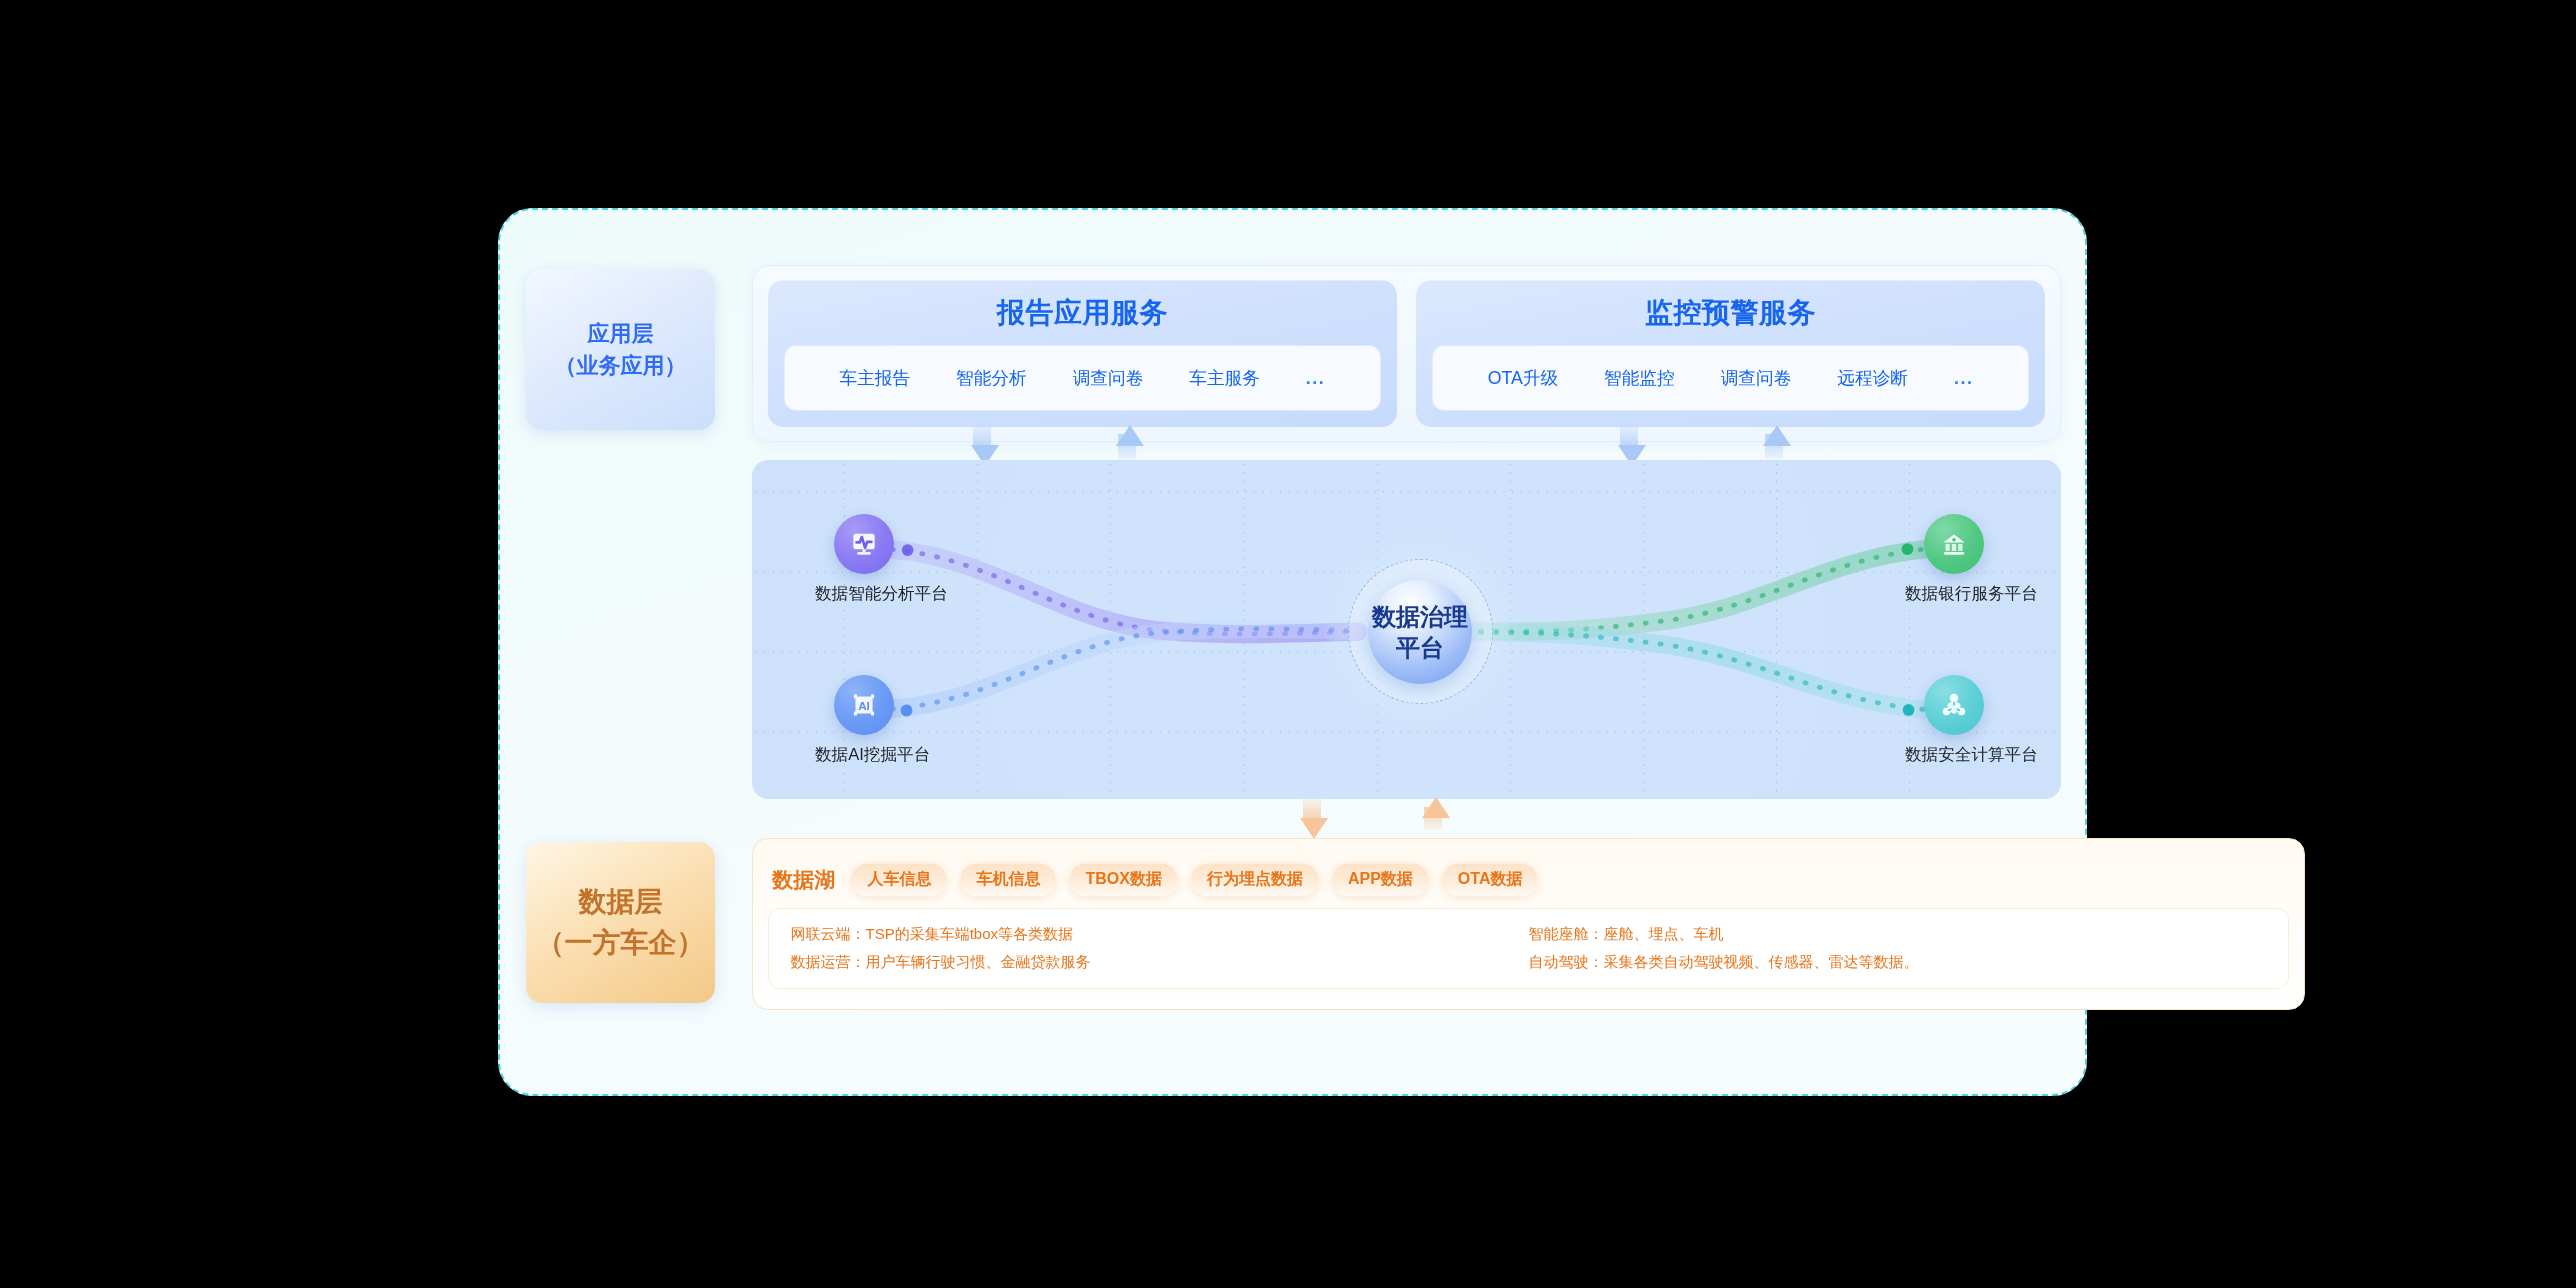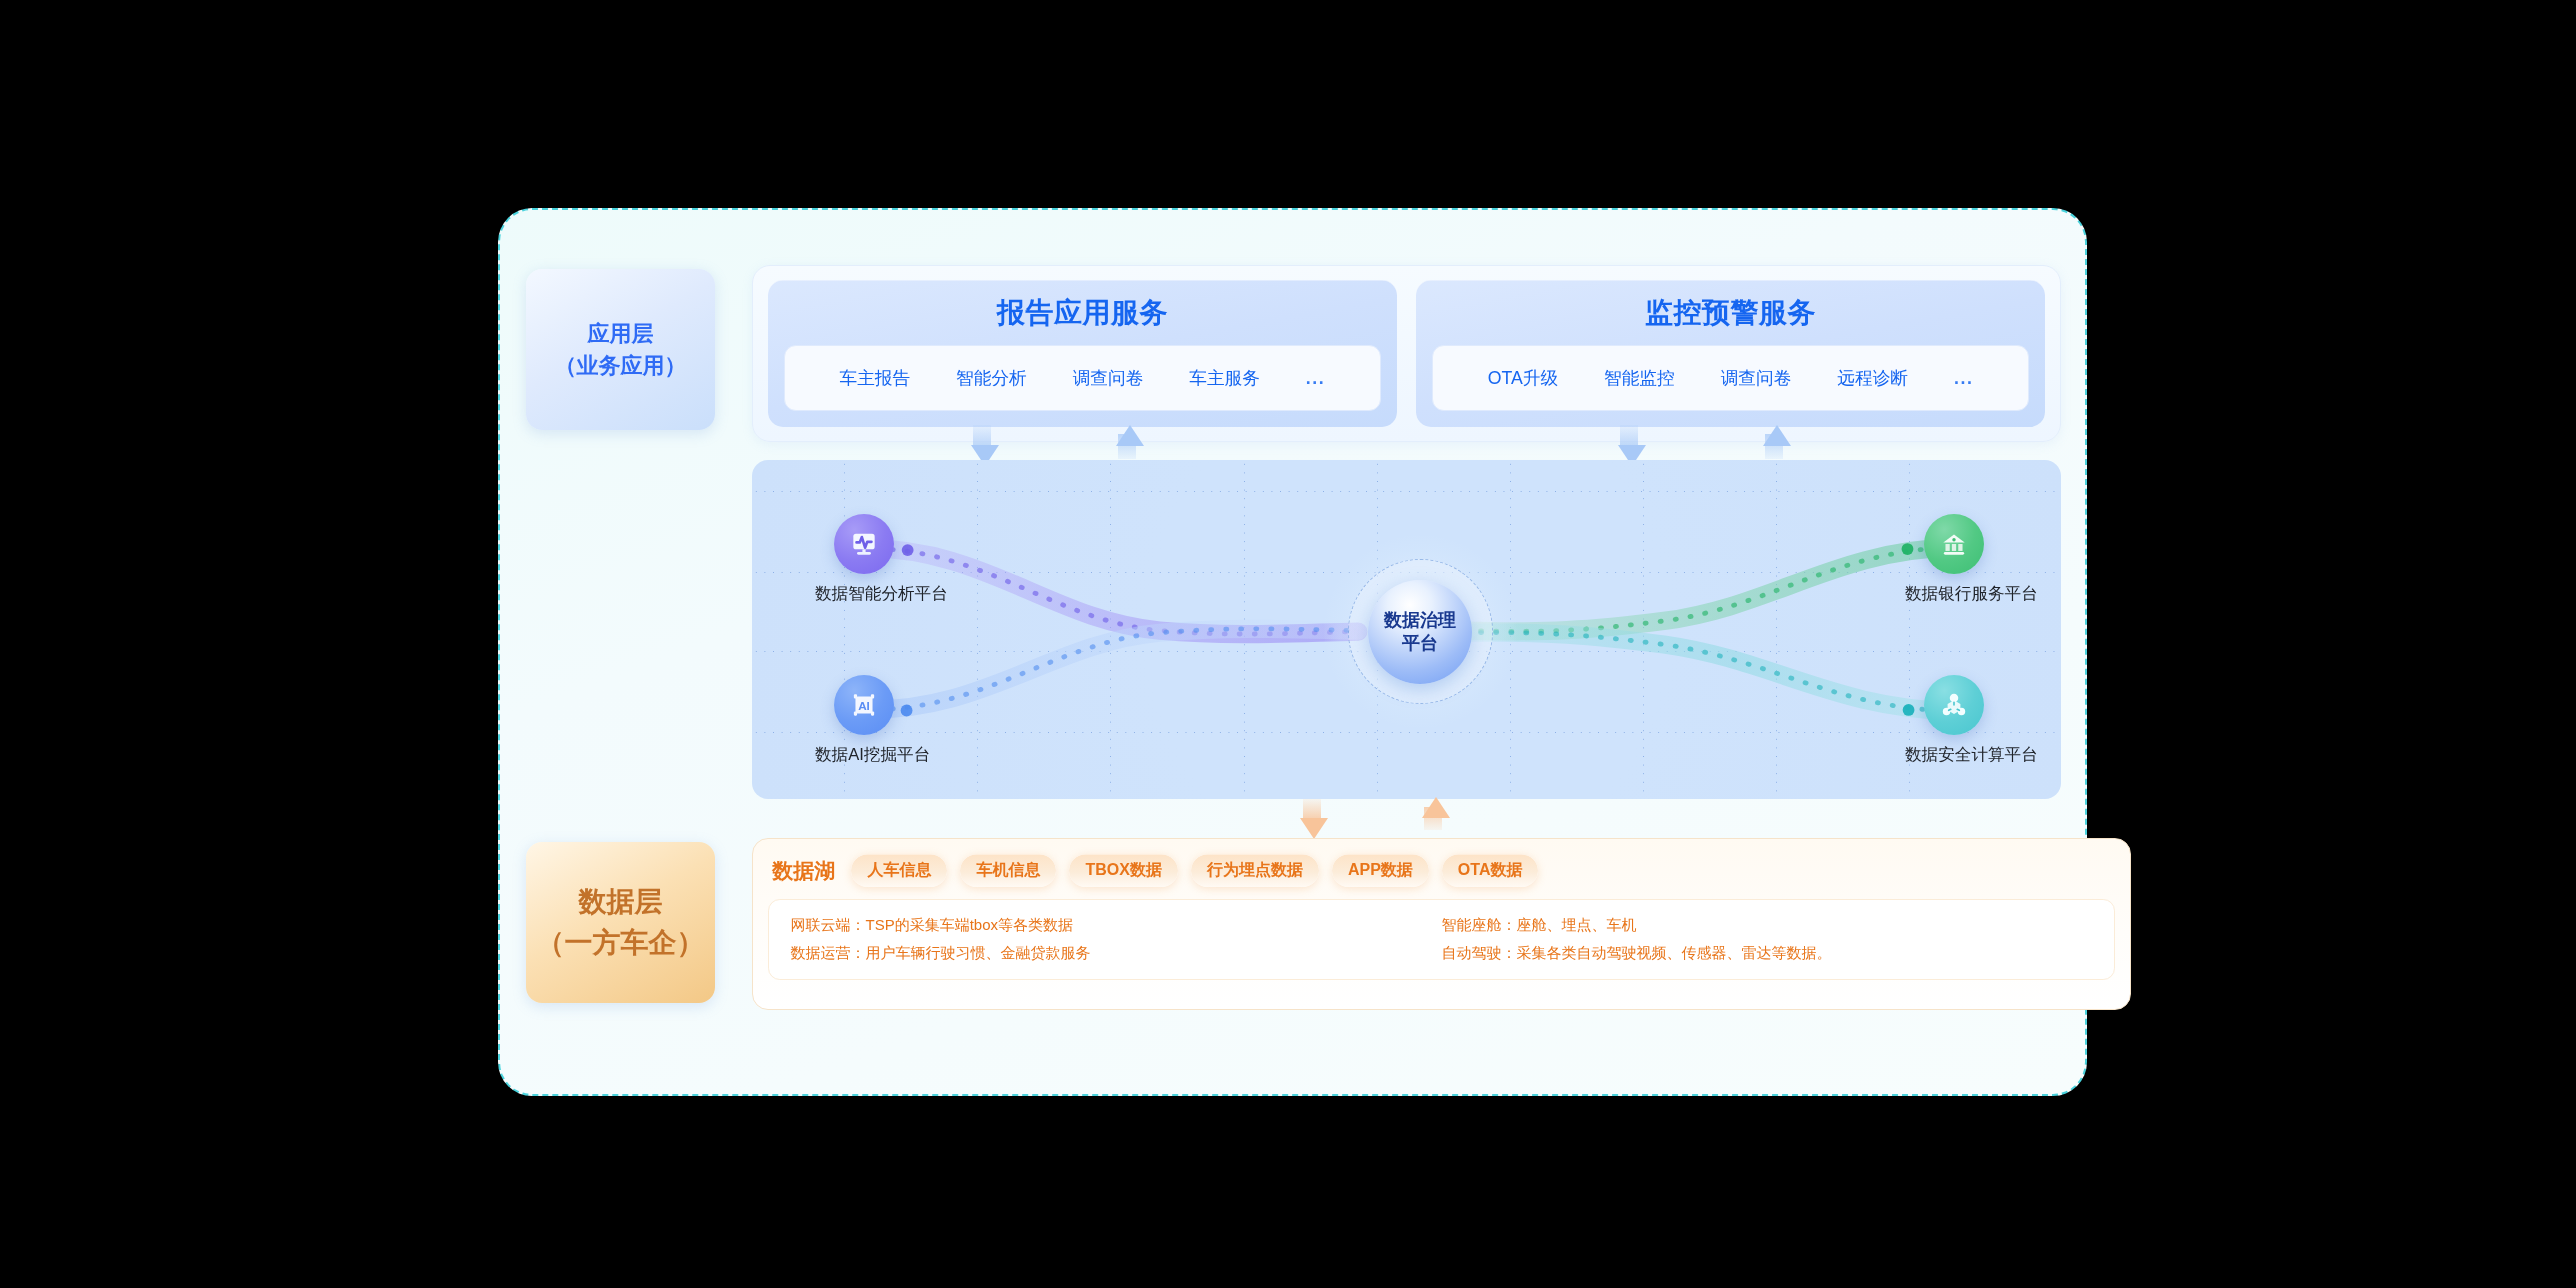--- a/index.html
+++ b/index.html
@@ -93,38 +93,38 @@
     background-size:1.1px 8.6px;}
 
   .hub-ring3{position:absolute;left:572px;top:75px;width:193px;height:193px;border-radius:50%;
     background:radial-gradient(circle, rgba(255,255,255,.42) 0%, rgba(214,233,253,.30) 60%, rgba(214,233,253,0) 72%);}
   .hub-ring2{position:absolute;left:596px;top:99px;width:145px;height:145px;border-radius:50%;
     background:rgba(255,255,255,.26);border:1.3px dashed rgba(92,140,214,.55);box-sizing:border-box;}
   .hub-core{position:absolute;left:616px;top:120px;width:104px;height:104px;border-radius:50%;
     background:radial-gradient(circle at 40% 24%, #ffffff 0%, #e8f1fe 22%, #9dbcf7 66%, #6e9bf3 100%);
     box-shadow:0 5.4px 18px rgba(90,140,220,.35);
     display:flex;align-items:center;justify-content:center;text-align:center;
-    font-size:18px;font-weight:700;color:#19398f;line-height:1.3;}
+    font-size:24px;font-weight:700;color:#19398f;line-height:1.3;}
 
   .node{position:absolute;width:97px;text-align:center;}
   .node-bubble{width:60px;height:60px;border-radius:50%;margin:0 auto;
     display:flex;align-items:center;justify-content:center;
     box-shadow:0 5.4px 14px rgba(70,110,190,.26);}
   .node-label{margin-top:8.6px;font-size:16.6px;color:#20242b;white-space:nowrap;font-weight:500;}
   .nb-purple{background:radial-gradient(circle at 34% 26%, #a79bf7 0%, #8b7bf2 52%, #7b69ef 100%);}
   .nb-blue{background:radial-gradient(circle at 34% 26%, #8db4f9 0%, #6b9bf6 52%, #5a8df4 100%);}
   .nb-green{background:radial-gradient(circle at 34% 26%, #7fd9a8 0%, #52c984 52%, #3dbf74 100%);}
   .nb-teal{background:radial-gradient(circle at 34% 26%, #89dfe3 0%, #5ecfd6 52%, #49c6cf 100%);}
 
   
   .data-panel{
-    position:absolute;left:0;top:628px;width:1379px;height:172px;
+    position:absolute;left:0;top:628px;width:1553px;height:172px;
     border-radius:16px;border:1.1px solid #f6e3c9;
     background:linear-gradient(180deg,#fffaf2 0%,#fffdfa 55%,#ffffff 100%);
-    box-sizing:border-box;padding:13px 15px;
+    box-sizing:border-box;padding:22px 15px;
   }
   .lake-row{display:flex;align-items:center;gap:13px;padding:2.1px 4.3px 0;}
   .lake-title{font-size:21px;font-weight:700;color:#e8751a;white-space:nowrap;margin-right:3.2px;}
   .lake-tag{
     height:33px;padding:0 16px;border-radius:17px;
     display:flex;align-items:center;justify-content:center;
     font-size:16px;font-weight:700;color:#e8751a;white-space:nowrap;
     background:linear-gradient(180deg,#fde3c7 0%,#fcecd9 55%,#fffaf4 100%);
     box-shadow:0 2.1px 8.6px rgba(240,170,100,.28), inset 0 0.5px 0 rgba(255,255,255,.8);
   }

